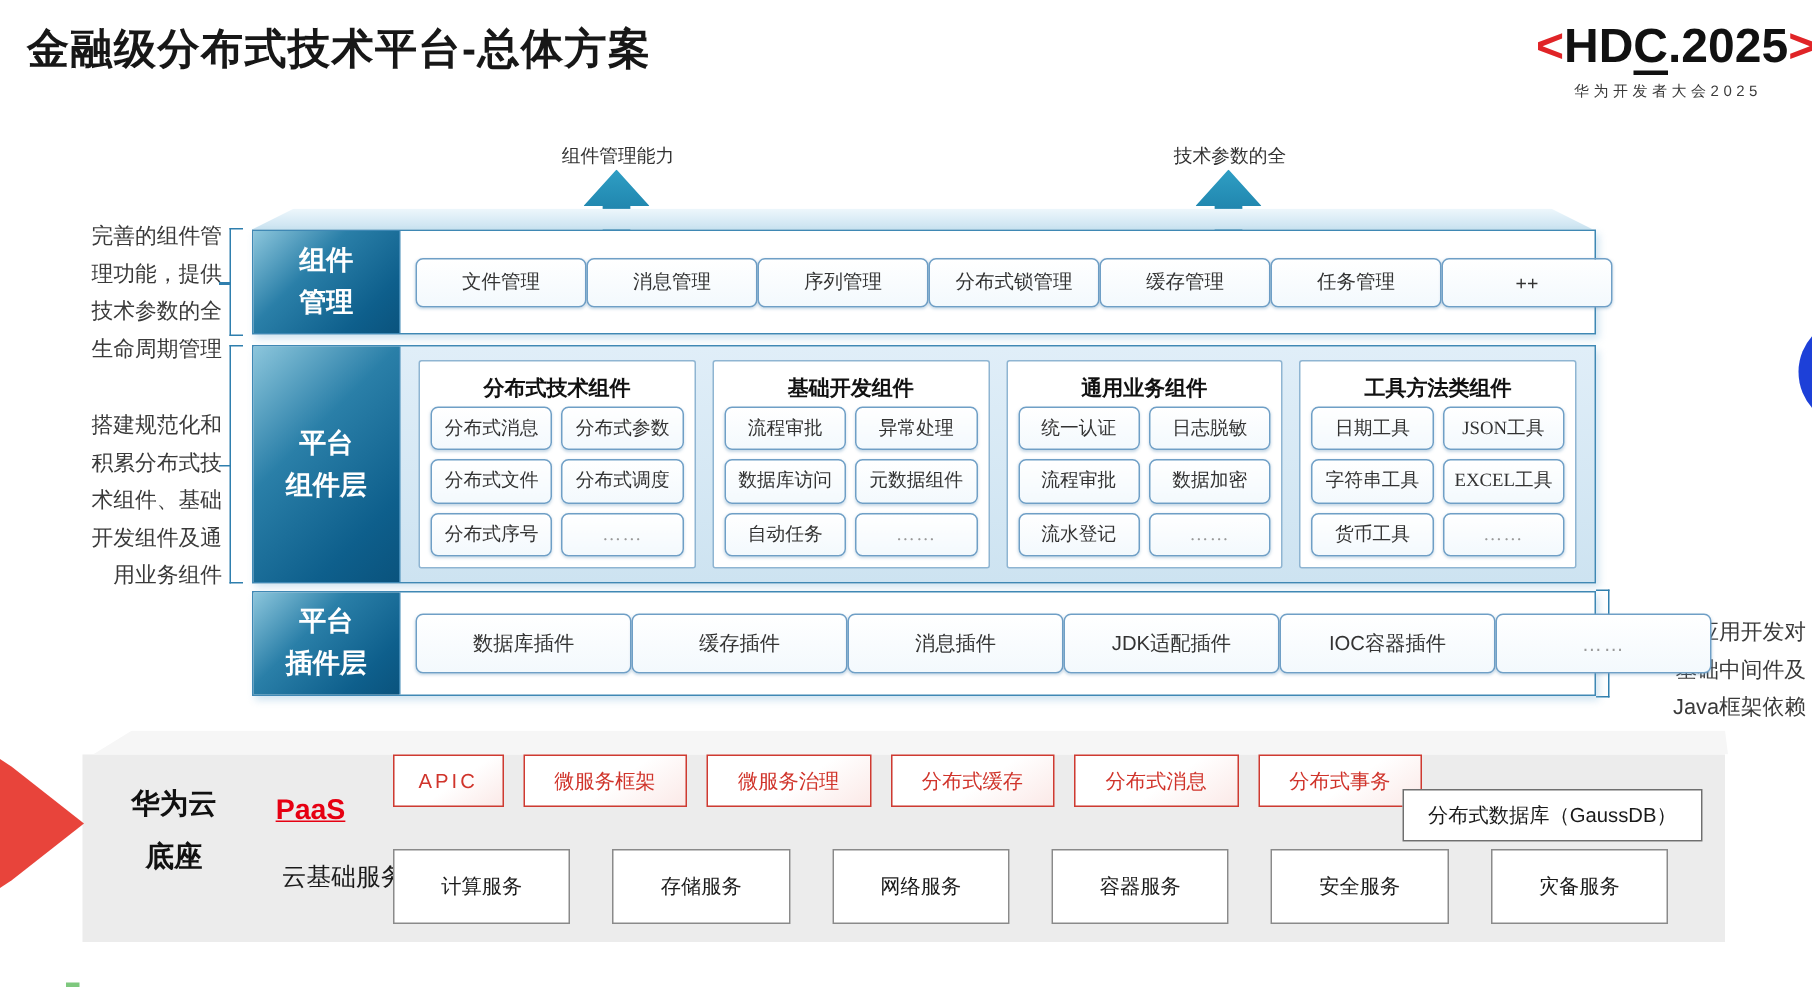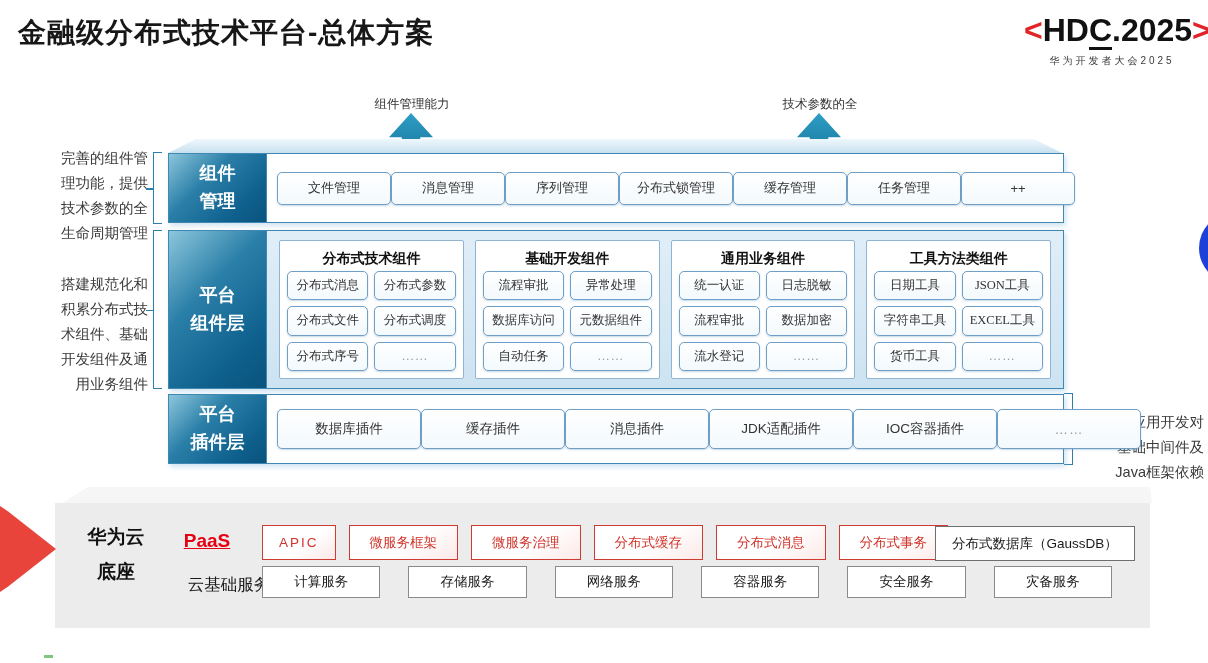--- a/index.html
+++ b/index.html
@@ -70,28 +70,28 @@
   .bk3{left:1064px;top:393px;height:70px;}
 
   
   .foundation{left:55px;top:503px;width:1095px;height:125px;background:#ececec;}
   .red-wedge{left:0;top:506px;width:56px;height:86px;background:#e8443b;
     clip-path:polygon(0 0,14% 6%,100% 50%,14% 94%,0 100%);}
   .fnd-label{left:70px;top:519px;width:92px;text-align:center;font-size:19px;font-weight:bold;
     color:#111;line-height:35px;white-space:pre-line;}
   .paas-label{left:176px;top:530px;width:62px;text-align:center;font-size:19px;font-weight:bold;color:#e60012;text-decoration:underline;}
   .cloud-label{left:181px;top:574px;width:96px;text-align:center;font-size:16.5px;color:#1a1a1a;}
-  .paas-row{left:262px;top:526px;height:33px;display:flex;gap:13px;align-items:center;}
+  .paas-row{left:262px;top:504px;height:33px;display:flex;gap:13px;align-items:center;}
   .chip-paas{height:33px;padding:0 20px;display:flex;align-items:center;justify-content:center;
     background:linear-gradient(145deg,#ffffff 55%,#fbe9e7);border:1px solid #cf3a31;color:#d0342b;
     font-size:13.5px;white-space:nowrap;}
   .chip-paas.first{letter-spacing:2px;padding:0 16px;}
   .chip-db{height:33px;padding:0 16px;display:flex;align-items:center;justify-content:center;
     background:#fff;border:1px solid #6f6f6f;color:#1a1a1a;font-size:13.5px;white-space:nowrap;}
-  .cloud-row{left:262px;top:566px;width:850px;height:32px;display:flex;gap:28px;}
+  .cloud-row{left:262px;top:566px;width:850px;height:50px;display:flex;gap:28px;}
   .chip-cloud{flex:1;display:flex;align-items:center;justify-content:center;background:#fff;
     border:1px solid #8a8a8a;color:#1a1a1a;font-size:13.5px;white-space:nowrap;}
 
   .blue-dot{left:1199px;top:212px;width:72px;height:72px;border-radius:50%;background:#1d40d8;}
   .green-mark{left:44px;top:655px;width:9px;height:3px;background:#7ec87e;}
 </style>
 </head>
 <body>
 
 <div class="abs title">金融级分布式技术平台-总体方案</div>

